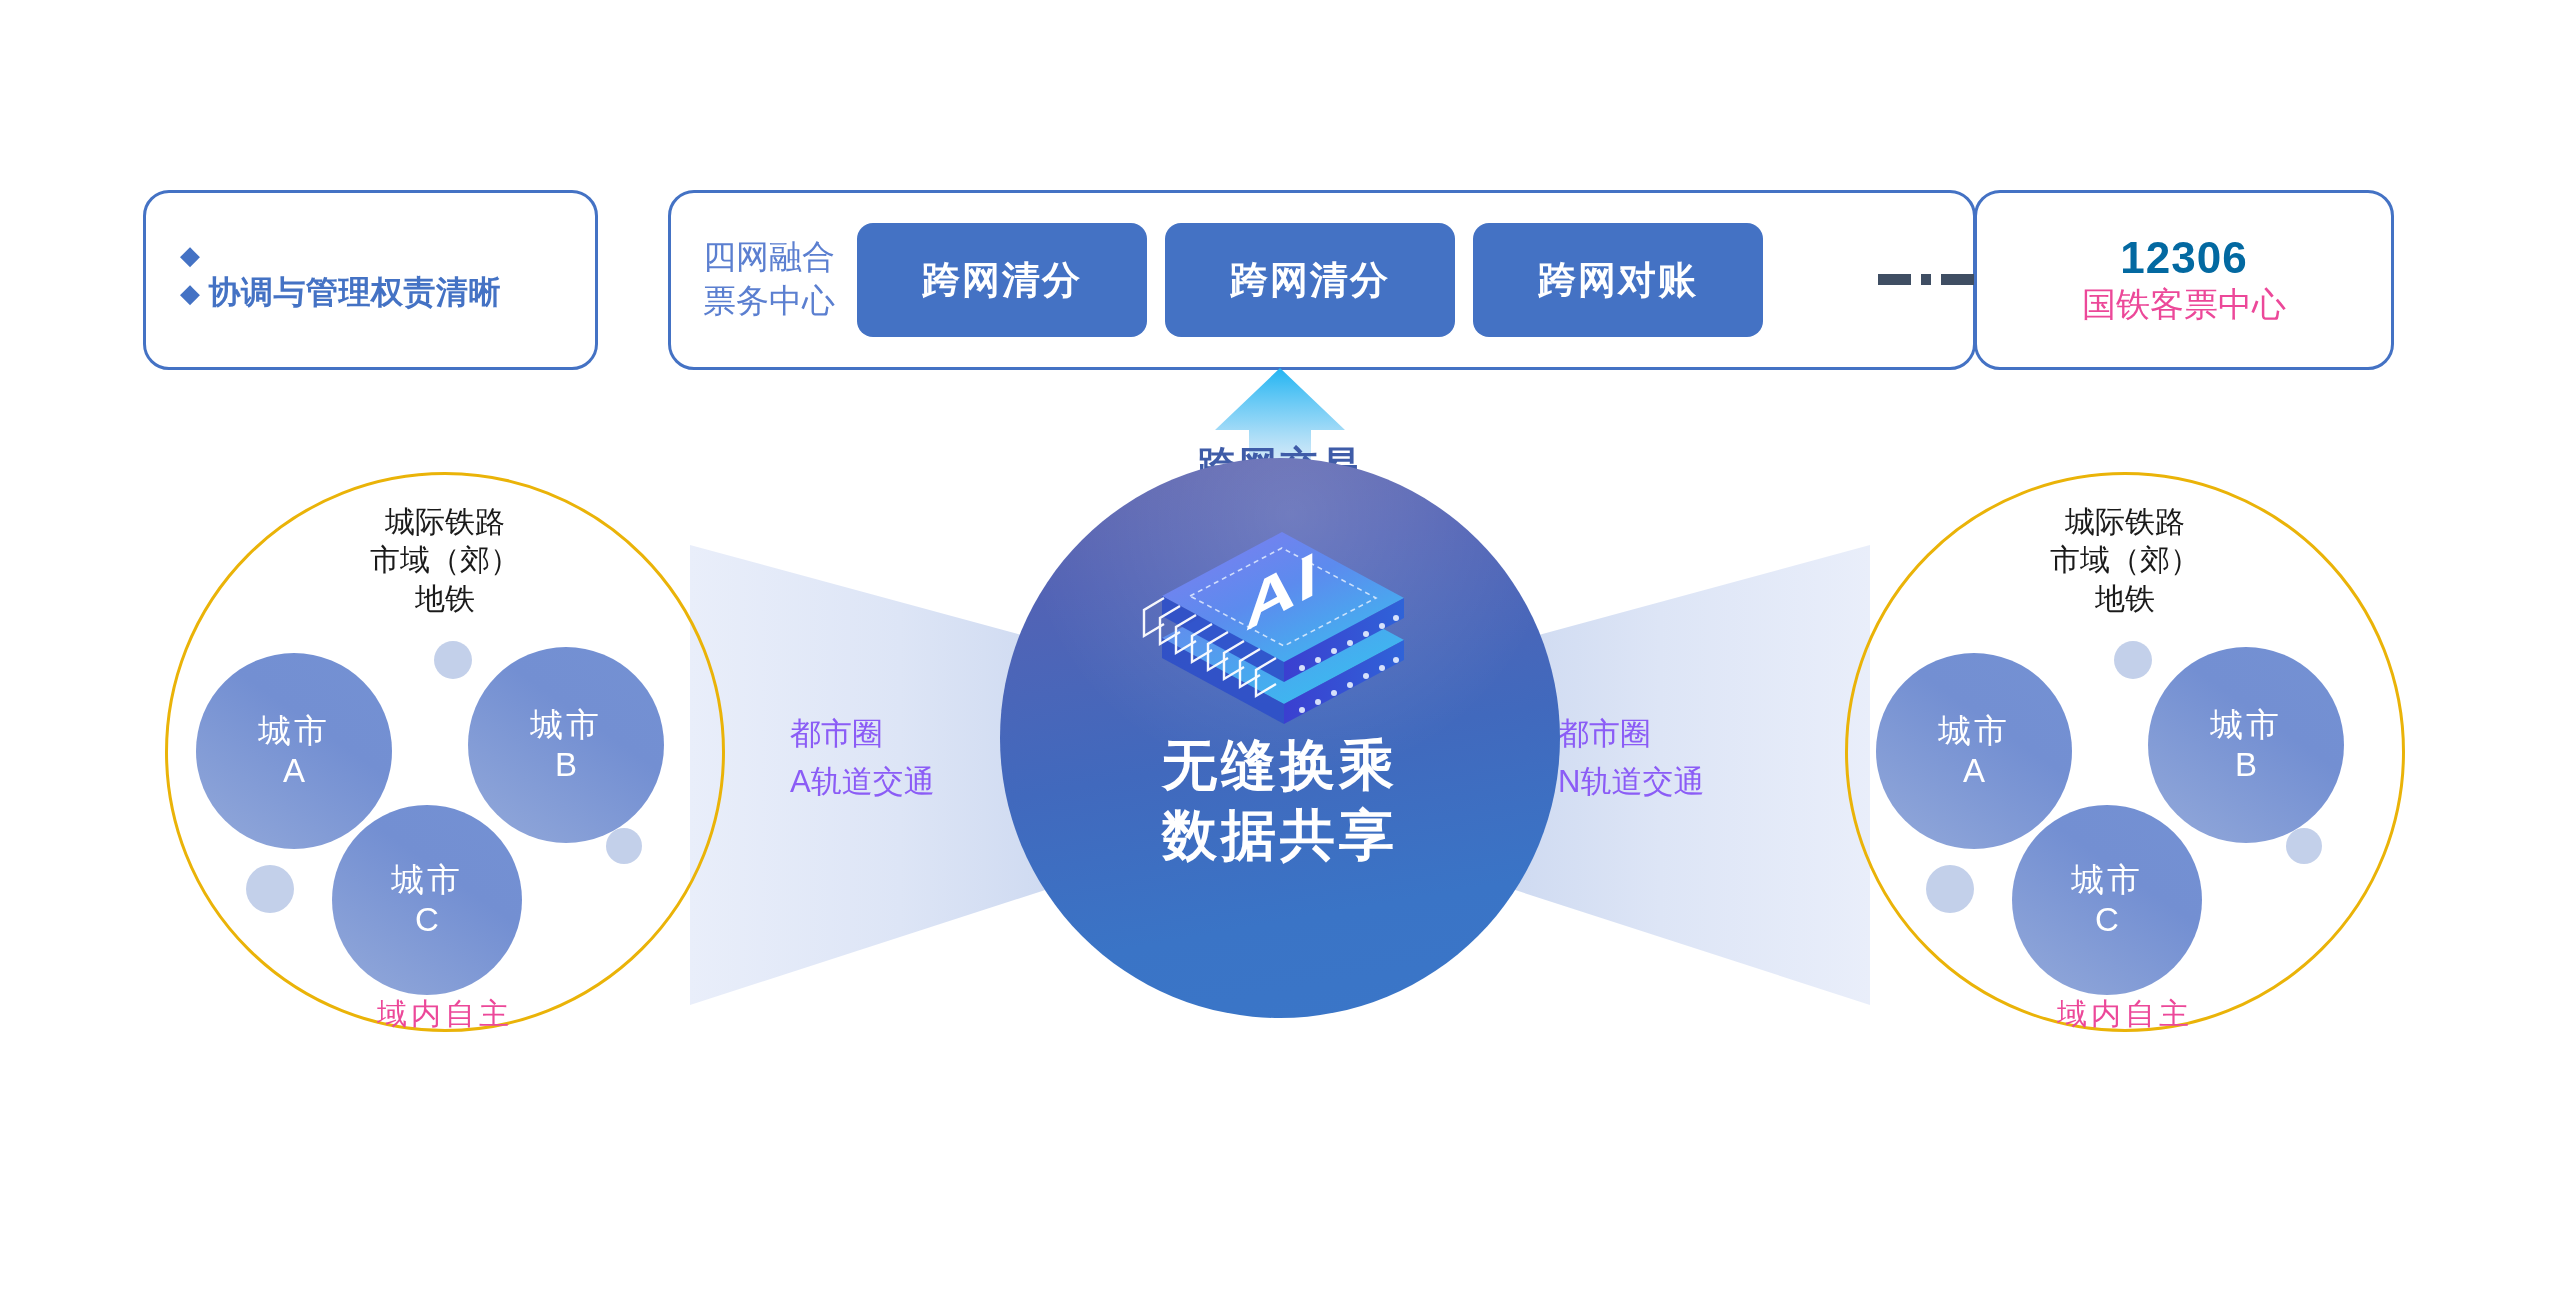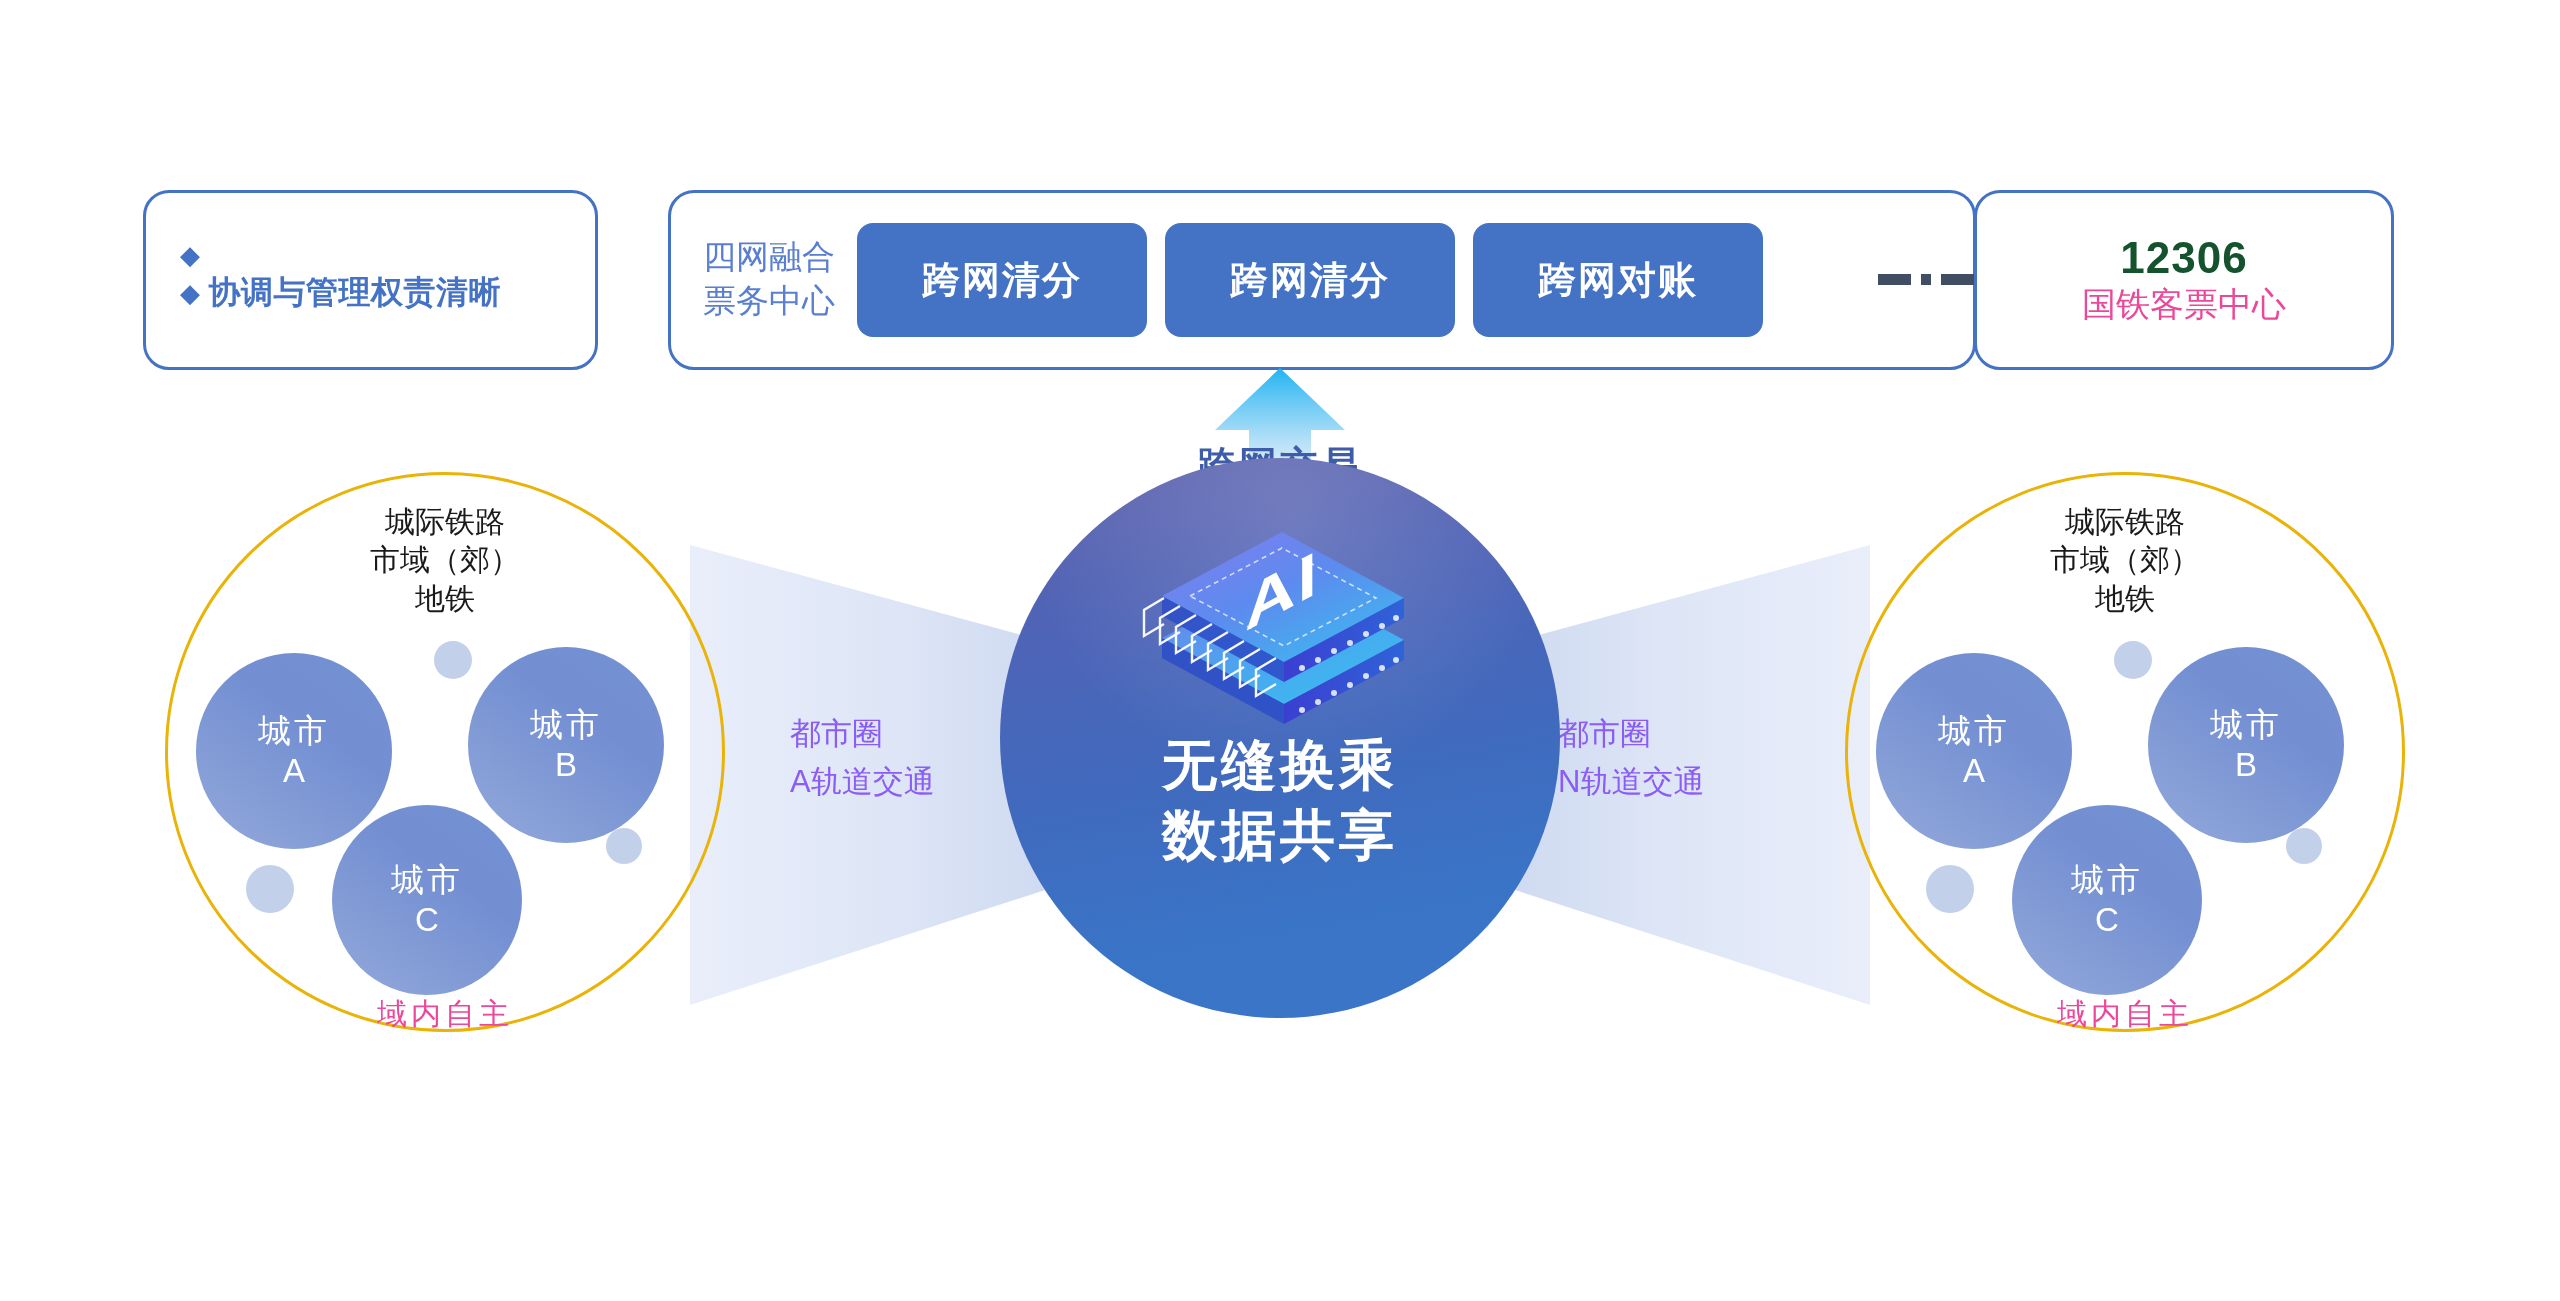--- a/index.html
+++ b/index.html
@@ -87,21 +87,21 @@
   }
 
   .card-right{
     left:1974px; top:190px; width:420px; height:180px;
     display:flex;
     flex-direction:column;
     align-items:center;
     justify-content:center;
   }
   .num-12306{
-    color:#14532d;
+    color:#0369a1;
     font-weight:bold;
     font-size:44px;
     letter-spacing:1px;
     line-height:1.15;
   }
   .rail-center{
     color:#ec4899;
     font-size:34px;
     line-height:1.3;
     font-family:"Liberation Serif","DejaVu Serif",serif;

